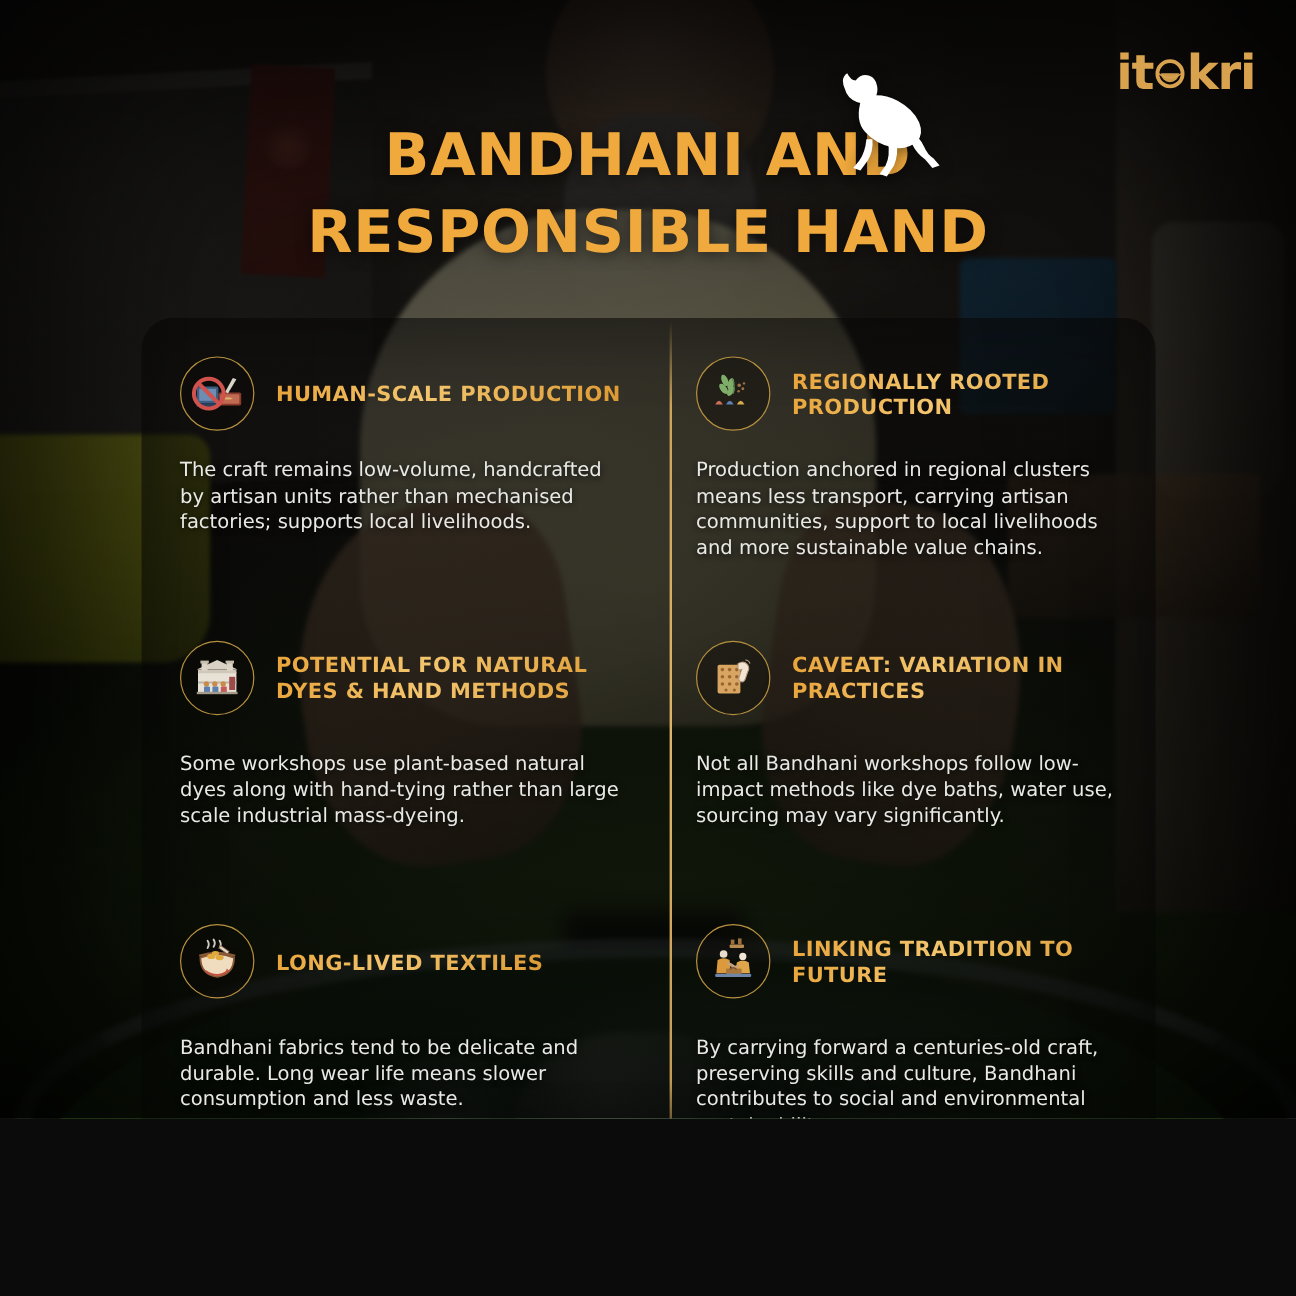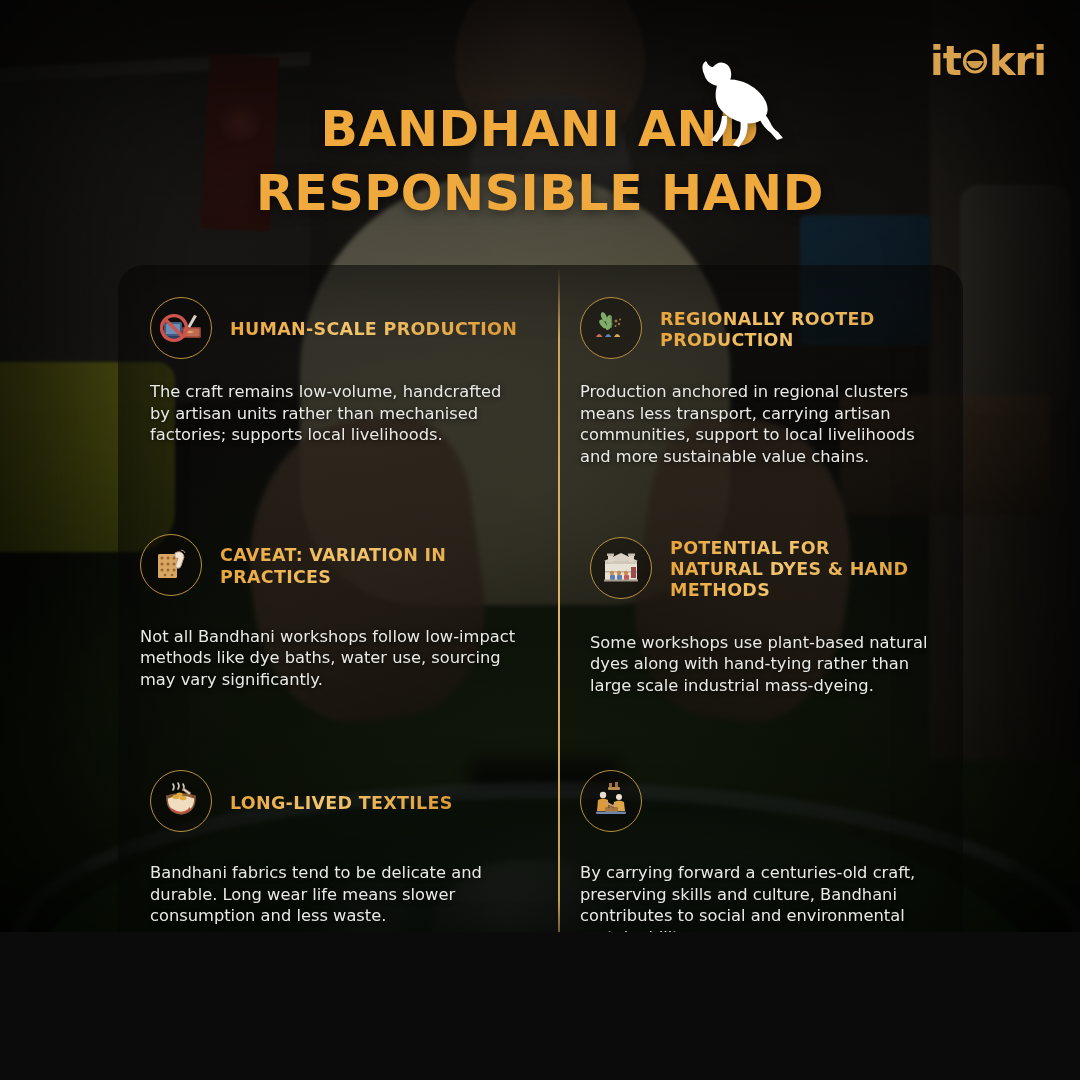--- a/index.html
+++ b/index.html
@@ -316,47 +316,20 @@
             <path d="M8 32 q3.2 -6 6.4 0 Z" fill="#cf6f5e"></path>
             <path d="M17 32 q3.2 -6 6.4 0 Z" fill="#5d82b8"></path>
             <path d="M26 32 q3.2 -6 6.4 0 Z" fill="#d9ac4e"></path>
           </svg>
         </span>
         <h2 class="cell-title">REGIONALLY ROOTED PRODUCTION</h2>
       </div>
       <p class="cell-body">Production anchored in regional clusters means less transport, carrying artisan communities, support to local livelihoods and more sustainable value chains.</p>
     </div>
 
-    <div class="cell right r2">
-      <div class="cell-head">
-        <span class="icon-ring">
-          <svg viewBox="0 0 46 46" width="46" height="46" aria-hidden="true">
-            <rect x="10" y="12" width="19" height="24" rx="1.5" fill="#d8a662"></rect>
-            <g fill="#8f5a28" opacity=".85">
-              <circle cx="14" cy="16" r="1.5"></circle>
-                <circle cx="20" cy="16" r="1.5"></circle>
-                <circle cx="26" cy="16" r="1.5"></circle>
-              <circle cx="14" cy="22" r="1.5"></circle>
-                <circle cx="20" cy="22" r="1.5"></circle>
-                <circle cx="26" cy="22" r="1.5"></circle>
-              <circle cx="14" cy="28" r="1.5"></circle>
-                <circle cx="20" cy="28" r="1.5"></circle>
-                <circle cx="26" cy="28" r="1.5"></circle>
-              <circle cx="17" cy="33" r="1.3"></circle>
-                <circle cx="24" cy="33" r="1.3"></circle>
-            </g>
-            <path d="M27 11 q5 -3 8 1 q2 3 0 6 l-2 6 q-1 3 -4 2 q-2 -1 -1 -4 l2 -6 q-2 1 -3 -1 Z" fill="#f3e4d2" stroke="#b59a7f" stroke-width=".9"></path>
-            <path d="M33 8 q3 0 4 3" stroke="#b59a7f" stroke-width=".9" fill="none"></path>
-          </svg>
-        </span>
-        <h2 class="cell-title">CAVEAT: VARIATION IN PRACTICES</h2>
-      </div>
-      <p class="cell-body">Not all Bandhani workshops follow low-impact methods like dye baths, water use, sourcing may vary significantly.</p>
-    </div>
-
     <div class="cell left r2">
       <div class="cell-head">
         <span class="icon-ring">
           <svg viewBox="0 0 46 46" width="46" height="46" aria-hidden="true">
             <rect x="7" y="18" width="32" height="17" fill="#e7e1d6"></rect>
             <rect x="7" y="16" width="32" height="3" fill="#cfc7b8"></rect>
             <path d="M6 16 L23 8 L40 16 Z" fill="#d9d2c4"></path>
             <rect x="10" y="10" width="5" height="7" fill="#dcd5c7"></rect>
             <rect x="31" y="10" width="5" height="7" fill="#dcd5c7"></rect>
             <rect x="9" y="8.5" width="7" height="2.4" fill="#c6bdad"></rect>
@@ -374,20 +347,47 @@
               </g>
             <rect x="26" y="30" width="5" height="5" rx="1" fill="#c45b58"></rect>
             <rect x="6" y="34.5" width="34" height="2" fill="#a49b8b"></rect>
           </svg>
         </span>
         <h2 class="cell-title">POTENTIAL FOR NATURAL DYES &amp; HAND METHODS</h2>
       </div>
       <p class="cell-body">Some workshops use plant-based natural dyes along with hand-tying rather than large scale industrial mass-dyeing.</p>
     </div>
 
+    <div class="cell right r2">
+      <div class="cell-head">
+        <span class="icon-ring">
+          <svg viewBox="0 0 46 46" width="46" height="46" aria-hidden="true">
+            <rect x="10" y="12" width="19" height="24" rx="1.5" fill="#d8a662"></rect>
+            <g fill="#8f5a28" opacity=".85">
+              <circle cx="14" cy="16" r="1.5"></circle>
+                <circle cx="20" cy="16" r="1.5"></circle>
+                <circle cx="26" cy="16" r="1.5"></circle>
+              <circle cx="14" cy="22" r="1.5"></circle>
+                <circle cx="20" cy="22" r="1.5"></circle>
+                <circle cx="26" cy="22" r="1.5"></circle>
+              <circle cx="14" cy="28" r="1.5"></circle>
+                <circle cx="20" cy="28" r="1.5"></circle>
+                <circle cx="26" cy="28" r="1.5"></circle>
+              <circle cx="17" cy="33" r="1.3"></circle>
+                <circle cx="24" cy="33" r="1.3"></circle>
+            </g>
+            <path d="M27 11 q5 -3 8 1 q2 3 0 6 l-2 6 q-1 3 -4 2 q-2 -1 -1 -4 l2 -6 q-2 1 -3 -1 Z" fill="#f3e4d2" stroke="#b59a7f" stroke-width=".9"></path>
+            <path d="M33 8 q3 0 4 3" stroke="#b59a7f" stroke-width=".9" fill="none"></path>
+          </svg>
+        </span>
+        <h2 class="cell-title">CAVEAT: VARIATION IN PRACTICES</h2>
+      </div>
+      <p class="cell-body">Not all Bandhani workshops follow low-impact methods like dye baths, water use, sourcing may vary significantly.</p>
+    </div>
+
     <div class="cell left r3">
       <div class="cell-head">
         <span class="icon-ring">
           <svg viewBox="0 0 46 46" width="46" height="46" aria-hidden="true">
             <g stroke="#cfcac0" stroke-width="1.6" fill="none" stroke-linecap="round">
               <path d="M15 12 q2 -3 0 -6"></path>
                 <path d="M20 11 q2 -3 0 -6"></path>
                 <path d="M25 12 q2 -3 0 -6"></path>
             </g>
             <path d="M9 20 q14 -6 28 0 q0 14 -14 16 q-14 -2 -14 -16 Z" fill="#f0ddbf" stroke="#8a5a38" stroke-width="1.5"></path>
@@ -422,18 +422,19 @@
             <g>
               <circle cx="31" cy="19" r="3" fill="#f0e5d4"></circle>
               <path d="M26 24 q5 -3 10 0 l1 9 l-12 0 Z" fill="#e0a64a"></path>
               <path d="M27 27 q-4 1 -6 3" stroke="#c7a07a" stroke-width="2.2" fill="none" stroke-linecap="round"></path>
             </g>
             <rect x="17" y="29" width="13" height="5" rx="1.2" fill="#a9763e"></rect>
             <rect x="8" y="33.5" width="30" height="2.6" rx="1" fill="#6e86a8"></rect>
             <path d="M20 30 q3 -3 6 0" stroke="#7a5730" stroke-width="1.1" fill="none"></path>
           </svg>
         </span>
+        <h2 class="cell-title">LINKING TRADITION TO FUTURE</h2>
       </div>
       <p class="cell-body">By carrying forward a centuries-old craft, preserving skills and culture, Bandhani contributes to social and environmental sustainability.</p>
     </div>
 
   </div>
 </div>
 
 </body></html>

